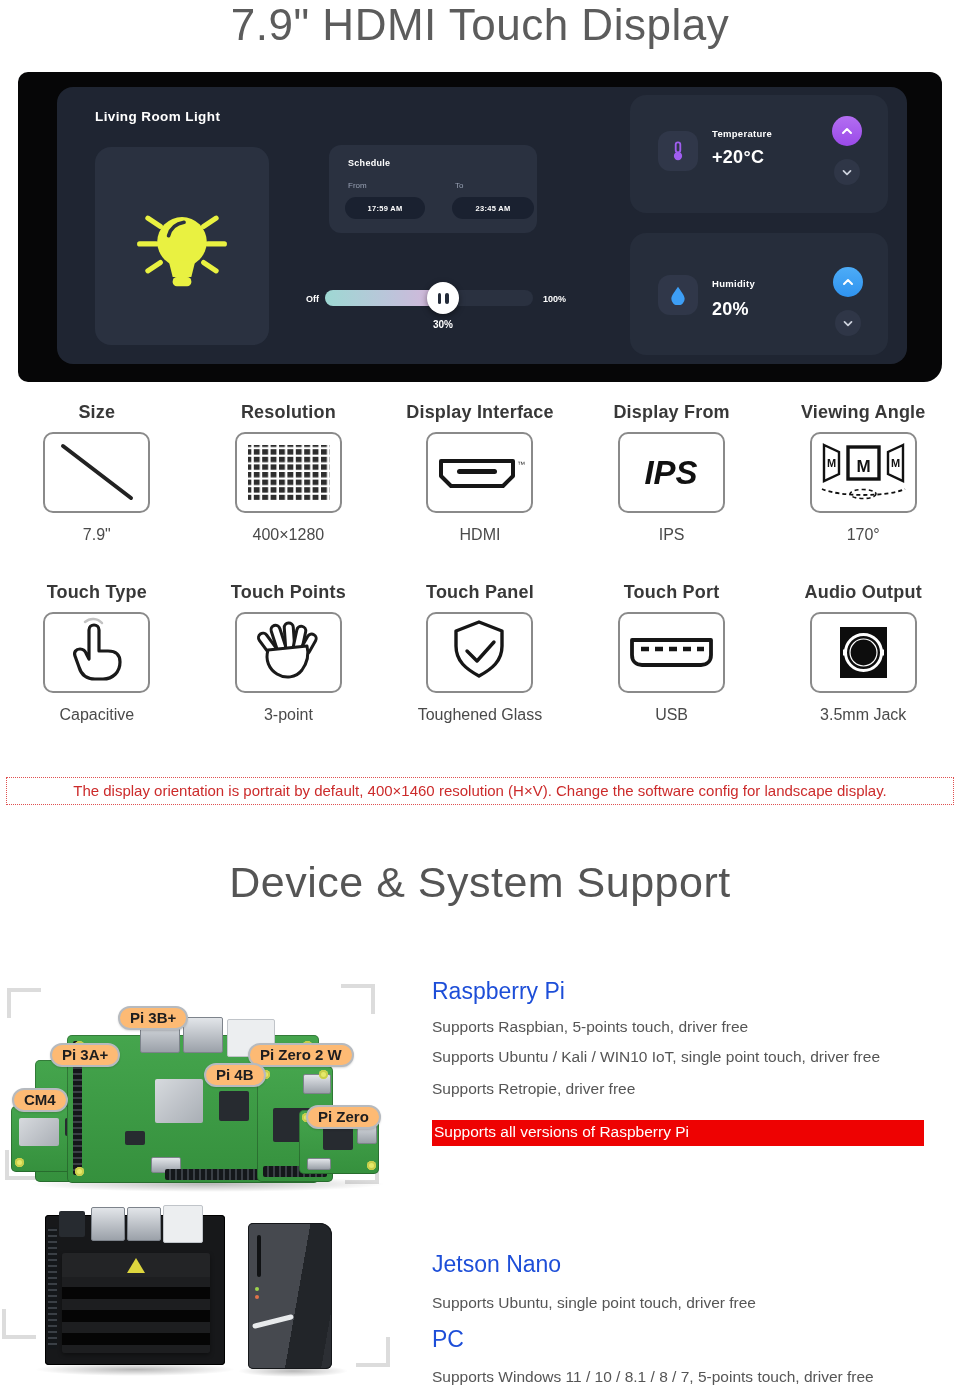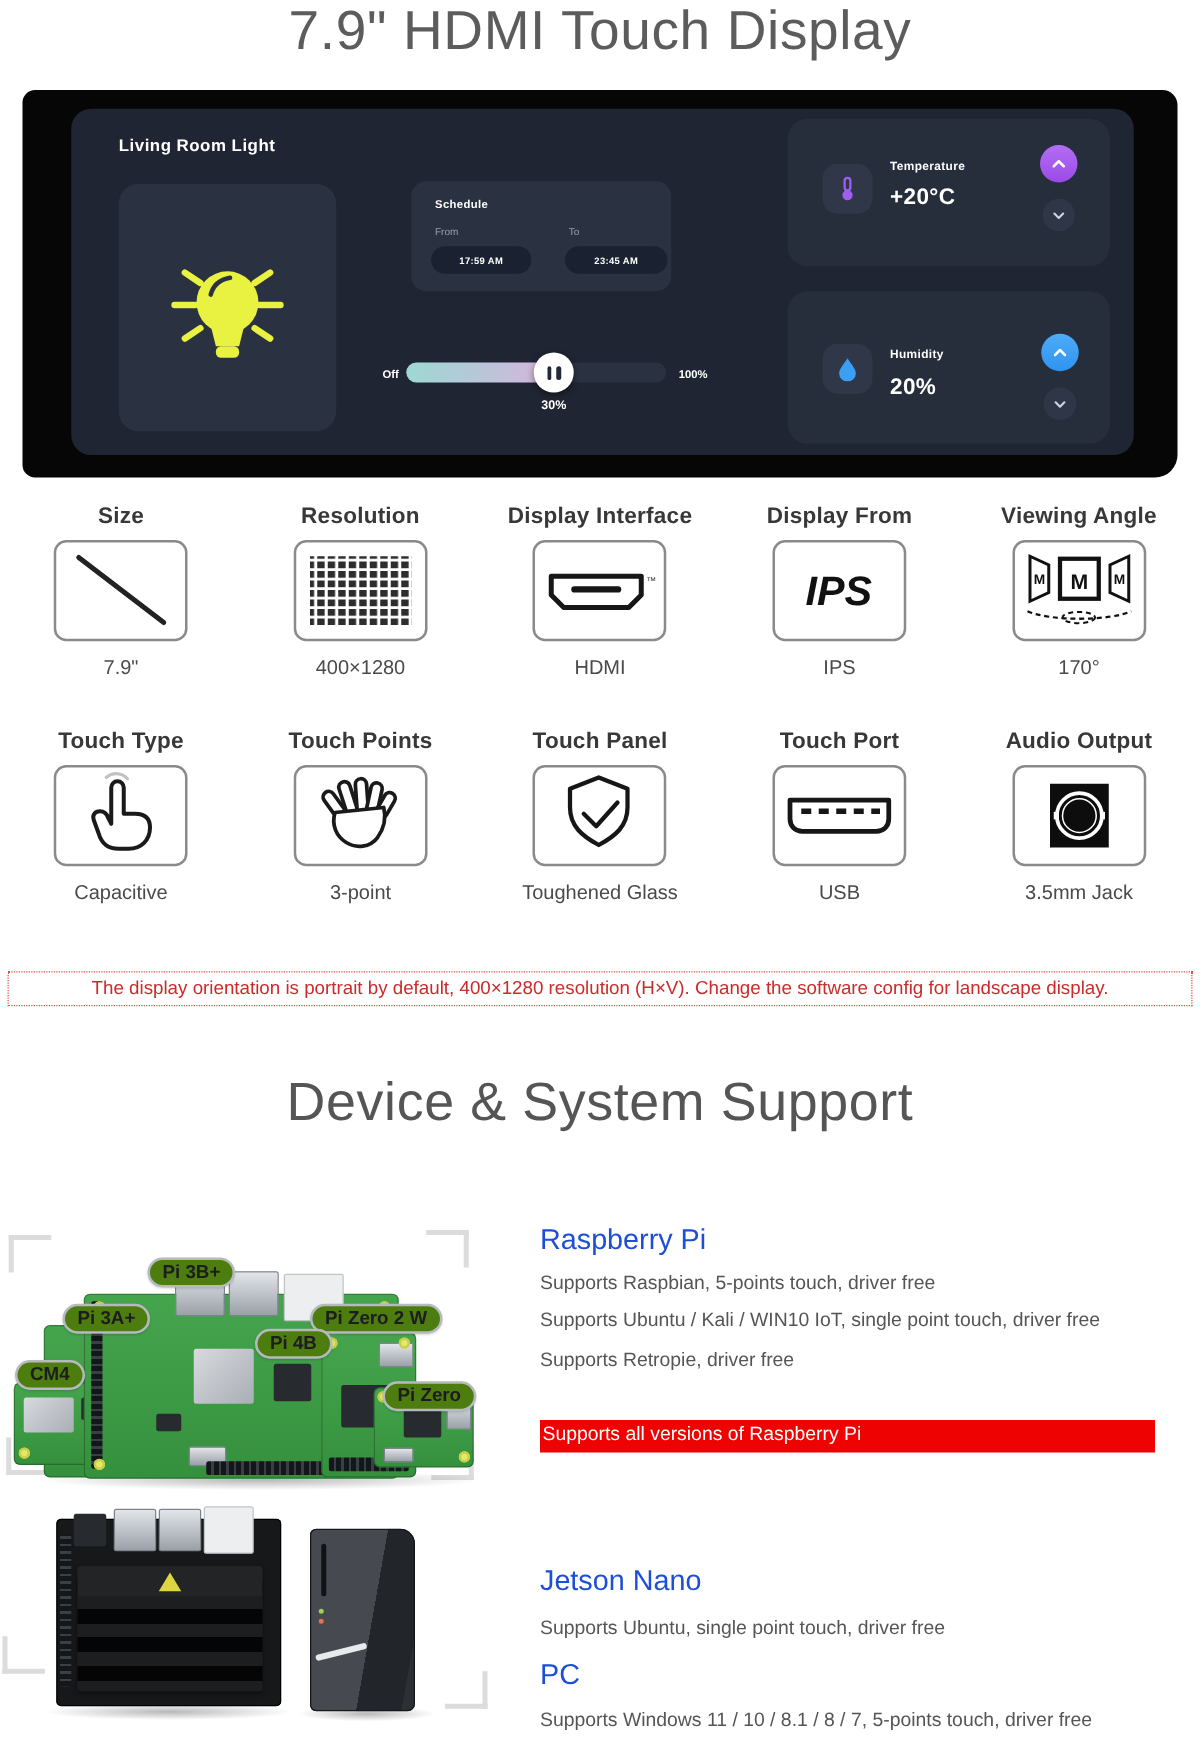--- a/index.html
+++ b/index.html
@@ -69,29 +69,29 @@
   .board{position:absolute;border-radius:5px;}
   .green{background:linear-gradient(180deg,#45a54d,#35903d);box-shadow:inset 0 0 0 1px rgba(0,0,0,.25);}
   .chip{position:absolute;background:#272b30;border-radius:2px;}
   .chip-silver{position:absolute;background:linear-gradient(135deg,#d7dade,#a9aeb5);border-radius:2px;}
   .port-silver{position:absolute;background:linear-gradient(180deg,#e2e5e9,#9ba1a9);border:1px solid #7d838b;border-radius:2px;}
   .port-white{position:absolute;background:#eceef0;border:1px solid #c0c4c9;border-radius:2px;}
   .ydot{position:absolute;width:9px;height:9px;border-radius:50%;background:#e4e96a;box-shadow:inset 0 0 0 2px #c9ce4a;}
   .gpio-v{position:absolute;width:9px;background:repeating-linear-gradient(0deg,#14171a 0 4px,#3a3f45 4px 6px);border-radius:2px;}
   .gpio-h{position:absolute;height:11px;background:repeating-linear-gradient(90deg,#14171a 0 4px,#3a3f45 4px 6px);border-radius:2px;}
   .shadow{position:absolute;border-radius:50%;background:radial-gradient(closest-side,rgba(0,0,0,.28),rgba(0,0,0,0));}
-  .pill{position:absolute;background:#4d7c0f;border:2px solid #b6babf;border-radius:15px;
+  .pill{position:absolute;background:#fdba74;border:2px solid #b6babf;border-radius:15px;
     padding:1px 10px 2px;font-size:15px;font-weight:700;color:#1d1d1f;white-space:nowrap;
     box-shadow:0 1px 2px rgba(0,0,0,.15);z-index:6;}
 
   .support-col{position:absolute;left:432px;top:978px;width:514px;height:415px;}
   .dev-title{position:absolute;margin:0;font-size:23px;font-weight:400;color:#1d4ed8;}
   .dev-line{position:absolute;margin:0;font-size:15.5px;color:#555;}
   .highlight-bar{position:absolute;top:142px;left:0;width:487px;background:#ee0202;color:#fff;
-    font-size:15.5px;padding:3px 3px 5px 2px;margin-top:16px;}
+    font-size:15.5px;padding:3px 3px 5px 2px;}
 
   .jetson-board{position:absolute;left:45px;top:10px;width:180px;height:150px;background:#17181a;
     border-radius:4px;box-shadow:inset 0 0 0 1px #000;}
   .heatsink{position:absolute;left:62px;top:48px;width:148px;height:100px;border-radius:3px;
     background:repeating-linear-gradient(180deg,#1d1e20 0 11px,#050505 11px 23px);box-shadow:0 2px 4px rgba(0,0,0,.4);}
   .hs-plate{position:absolute;left:62px;top:48px;width:148px;height:24px;background:#232426;border-radius:3px 3px 0 0;
     display:flex;align-items:center;justify-content:center;}
   .tri{width:0;height:0;border-left:9px solid transparent;border-right:9px solid transparent;
     border-bottom:15px solid #ddd63e;}
   .pc-tower{position:absolute;left:248px;top:18px;width:84px;height:146px;border-radius:5px 12px 6px 5px;
@@ -318,21 +318,21 @@
           <circle cx="51.5" cy="38.5" r="13.5" fill="none" stroke="#fff" stroke-width="1.2"></circle>
           <rect x="31" y="35.5" width="4" height="6" fill="#fff"></rect>
           <rect x="68" y="35.5" width="4" height="6" fill="#fff"></rect>
         </svg>
       </div>
       <div class="fval">3.5mm Jack</div>
     </div>
 
   </div>
 
-  <div class="notice">The display orientation is portrait by default, 400×1280 resolution (H×V). Change the software config for landscape display.</div>
+  <div class="notice">The display orientation is portrait by default, 400×1460 resolution (H×V). Change the software config for landscape display.</div>
 
   <h2 class="support-heading">Device &amp; System Support</h2>
 
   <div class="photo" style="left:5px;top:978px;width:420px;height:232px;">
     <span class="corner c-tl" style="left:2px;top:10px;"></span>
     <span class="corner c-tr" style="left:336px;top:6px;"></span>
     <span class="corner c-bl" style="left:0px;top:172px;"></span>
     <span class="corner c-br" style="left:340px;top:176px;"></span>
 
     <div class="shadow" style="left:25px;top:198px;width:355px;height:16px;"></div>

